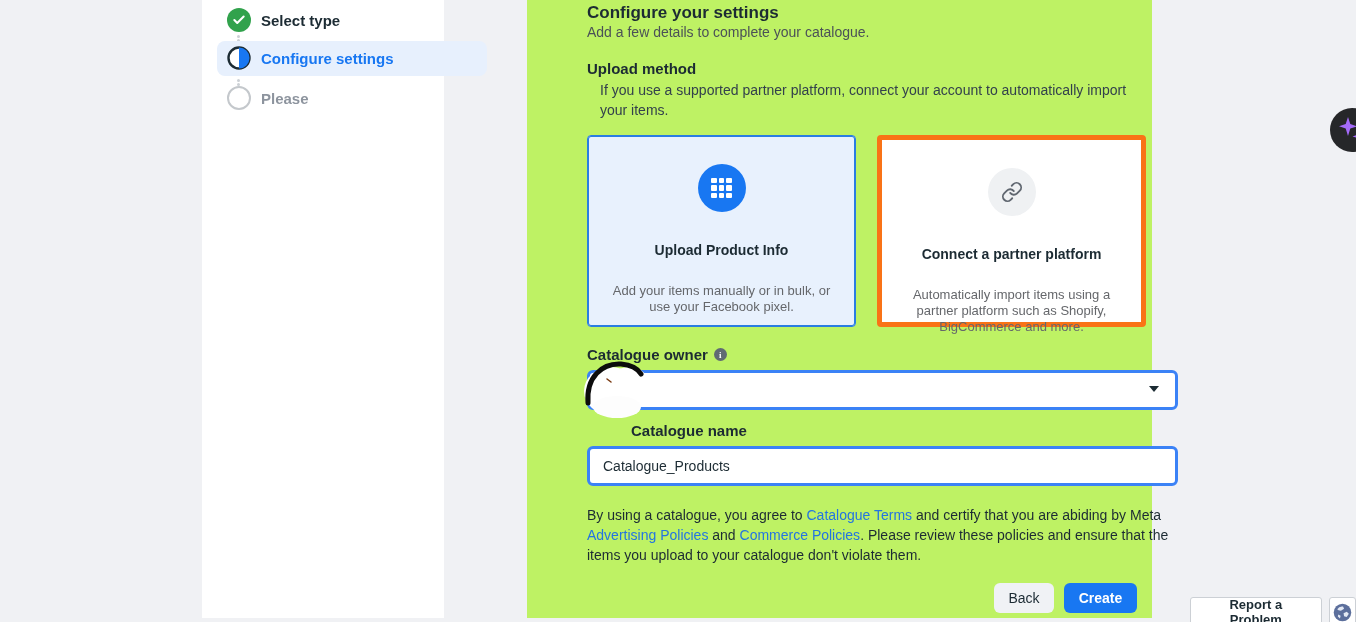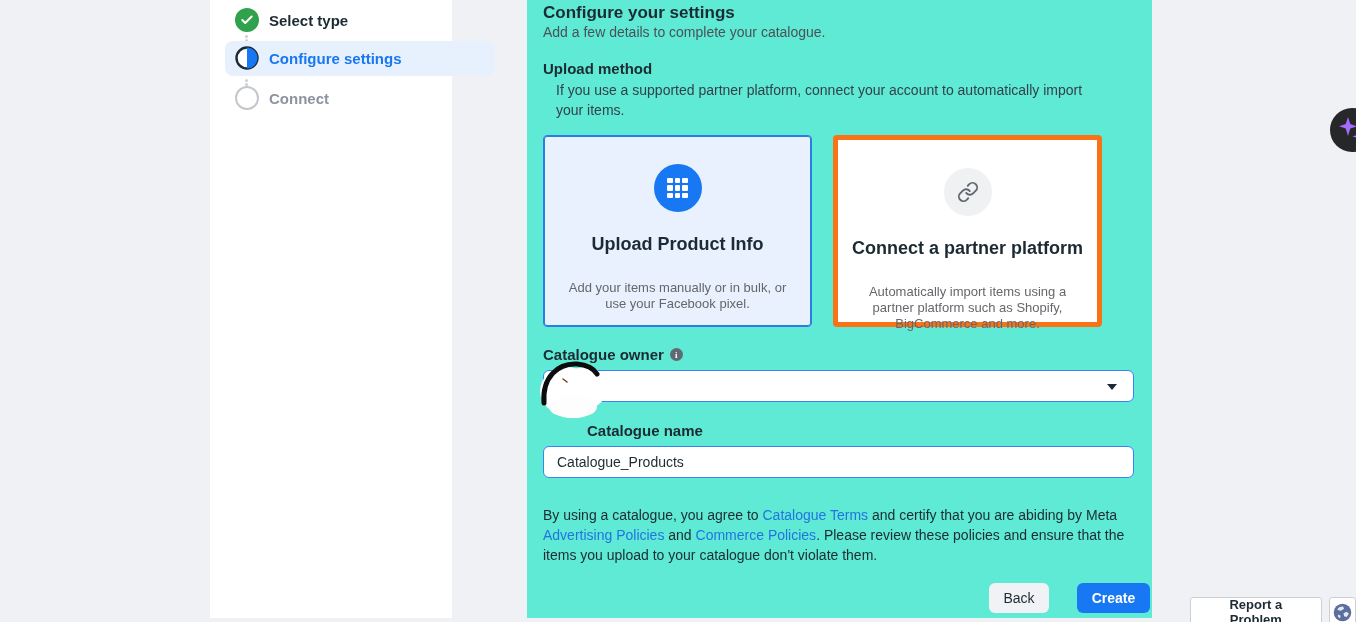--- a/index.html
+++ b/index.html
@@ -5,22 +5,22 @@
 <style>
   * { margin:0; padding:0; box-sizing:border-box; }
   html,body { width:1356px; height:622px; }
   body {
     position:relative; overflow:hidden;
     background:#f0f1f4;
     font-family:"Liberation Sans", sans-serif;
     color:#1c2b33;
   }
   
-  .left-panel  { position:absolute; left:210px; top:0; width:242px; height:618px; background:#fff; }
-  .main-panel  { position:absolute; left:527px; top:0; width:625px; height:618px; background:#5eead4; }
+  .left-panel  { position:absolute; left:202px; top:0; width:242px; height:618px; background:#fff; }
+  .main-panel  { position:absolute; left:527px; top:0; width:625px; height:618px; background:#bef264;padding-left:44px; }
 
   
   .step-row { position:absolute; display:flex; align-items:center; gap:10px; }
   .step-row .step-label { font-size:15px; font-weight:700; }
   .step1 { left:25px; top:8px; }
   .step3 { left:25px; top:86px; }
   .step3 .step-label { color:#8d949e; }
   .step-pill {
     position:absolute; left:15px; top:41px; width:270px; height:35px;
     background:#e7f0fd; border-radius:8px;
@@ -43,46 +43,46 @@
     position:absolute; top:135px; width:269px; height:192px;
     border-radius:4px; text-align:center;
   }
   .card.selected   { left:16px;  background:#e8f1fd; border:1px solid #2a7de1; box-shadow:0 0 0 1px #2a7de1 inset; cursor:pointer; }
   .card.unselected { left:306px; background:#fff;    border:5px solid #f97316; cursor:pointer; }
   .card-circle { width:48px; height:48px; border-radius:50%; margin:28px auto 0; display:flex; align-items:center; justify-content:center; }
   .card-circle.blue { background:#1877f2; }
   .card-circle.grey { background:#eff1f3; }
   .grid-icon { width:21px; height:21px; display:grid; grid-template-columns:repeat(3,1fr); grid-template-rows:repeat(3,1fr); gap:2px; }
   .grid-icon i { background:#fff; border-radius:1px; }
-  .card-title { margin-top:22px; font-size:18px; font-weight:700; }
+  .card-title { margin-top:30px; font-size:14px; font-weight:700; }
   .card-desc  { margin:25px auto 0; width:230px; font-size:13px; line-height:16px; color:#65676b; }
 
   .field-label { position:absolute; left:16px; font-size:15px; font-weight:700; display:flex; align-items:center; gap:6px; }
   .owner-label { top:346px; }
   .name-label  { top:422px;margin-left:44px; }
   .info-icon {
     width:13px; height:13px; border-radius:50%; background:#606a73; color:#fff;
     font-size:9px; font-weight:700; font-family:"Liberation Serif", serif;
     display:inline-flex; align-items:center; justify-content:center;
   }
   .select-box, .text-input {
-    position:absolute; left:16px; width:591px; height:32px;
-    border:1px solid #3b82f6; border-radius:6px; background:#fff;
+    position:absolute; left:16px; width:591px; height:40px;
+    border:3px solid #3b82f6; border-radius:6px; background:#fff;
   }
   .select-box { top:370px; }
   .caret { position:absolute; right:16px; top:13px; width:0; height:0;
            border-left:5.5px solid transparent; border-right:5.5px solid transparent;
            border-top:6.5px solid #1c2b33; }
   .redaction { position:absolute; left:10px; top:357px; z-index:3; pointer-events:none; }
   .text-input { top:446px; padding:0 13px; font-size:14px; color:#1c2b33; font-family:"Liberation Sans", sans-serif; outline:none; }
 
   .terms { position:absolute; left:16px; top:505px; width:588px; font-size:14px; line-height:20px; color:#1c2b33; }
   .terms a { color:#2374e1; text-decoration:none; cursor:pointer; }
 
-  .actions { position:absolute; right:2px; top:583px; display:flex; gap:28px; }
+  .actions { position:absolute; right:15px; top:583px; display:flex; gap:10px; }
   .btn { height:30px; border:none; border-radius:6px; font-family:"Liberation Sans", sans-serif;
          font-size:14px; display:flex; align-items:center; justify-content:center; cursor:pointer; }
   .btn-back   { width:60px; background:#f0f2f5; color:#1c2b33; font-weight:500; }
   .btn-create { width:73px; background:#1877f2; color:#fff; font-weight:700;text-align:right; }
 
   
   .ai-fab {
     position:absolute; left:1330px; top:108px; width:44px; height:44px; border-radius:50%;
     background:#262729; display:flex; align-items:center; justify-content:center; cursor:pointer;
   }
@@ -125,21 +125,21 @@
     <span class="step-label">Configure settings</span>
   </div>
 
   <span class="dot" style="top:79px"></span>
   <span class="dot" style="top:83px"></span>
 
   <div class="step-row step3">
     <span class="step-icon">
         <span class="ring-circle"></span>
       </span>
-    <span class="step-label">Connect</span>
+    <span class="step-label">Please</span>
   </div>
 </div>
 
 <div class="main-panel">
   <div class="content">
 
     <div class="page-title">Configure your settings</div>
     <div class="page-sub">Add a few details to complete your catalogue.</div>
 
     <div class="section-title">Upload method</div>

